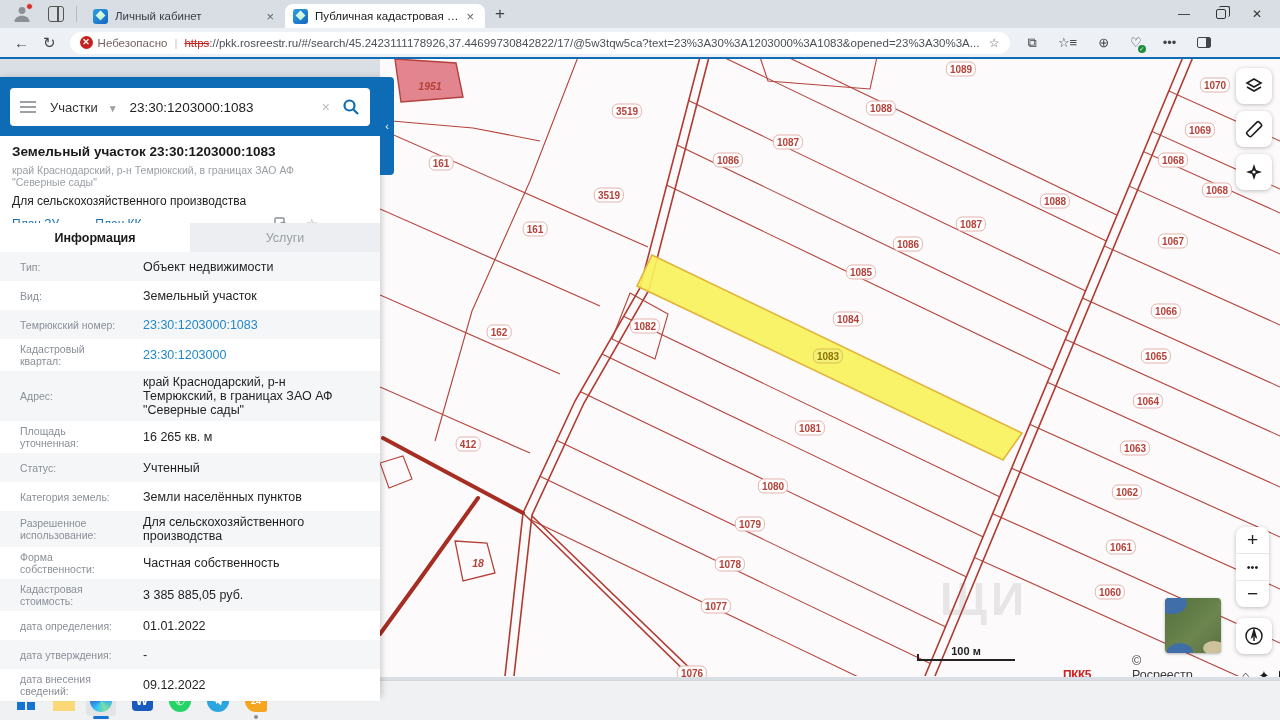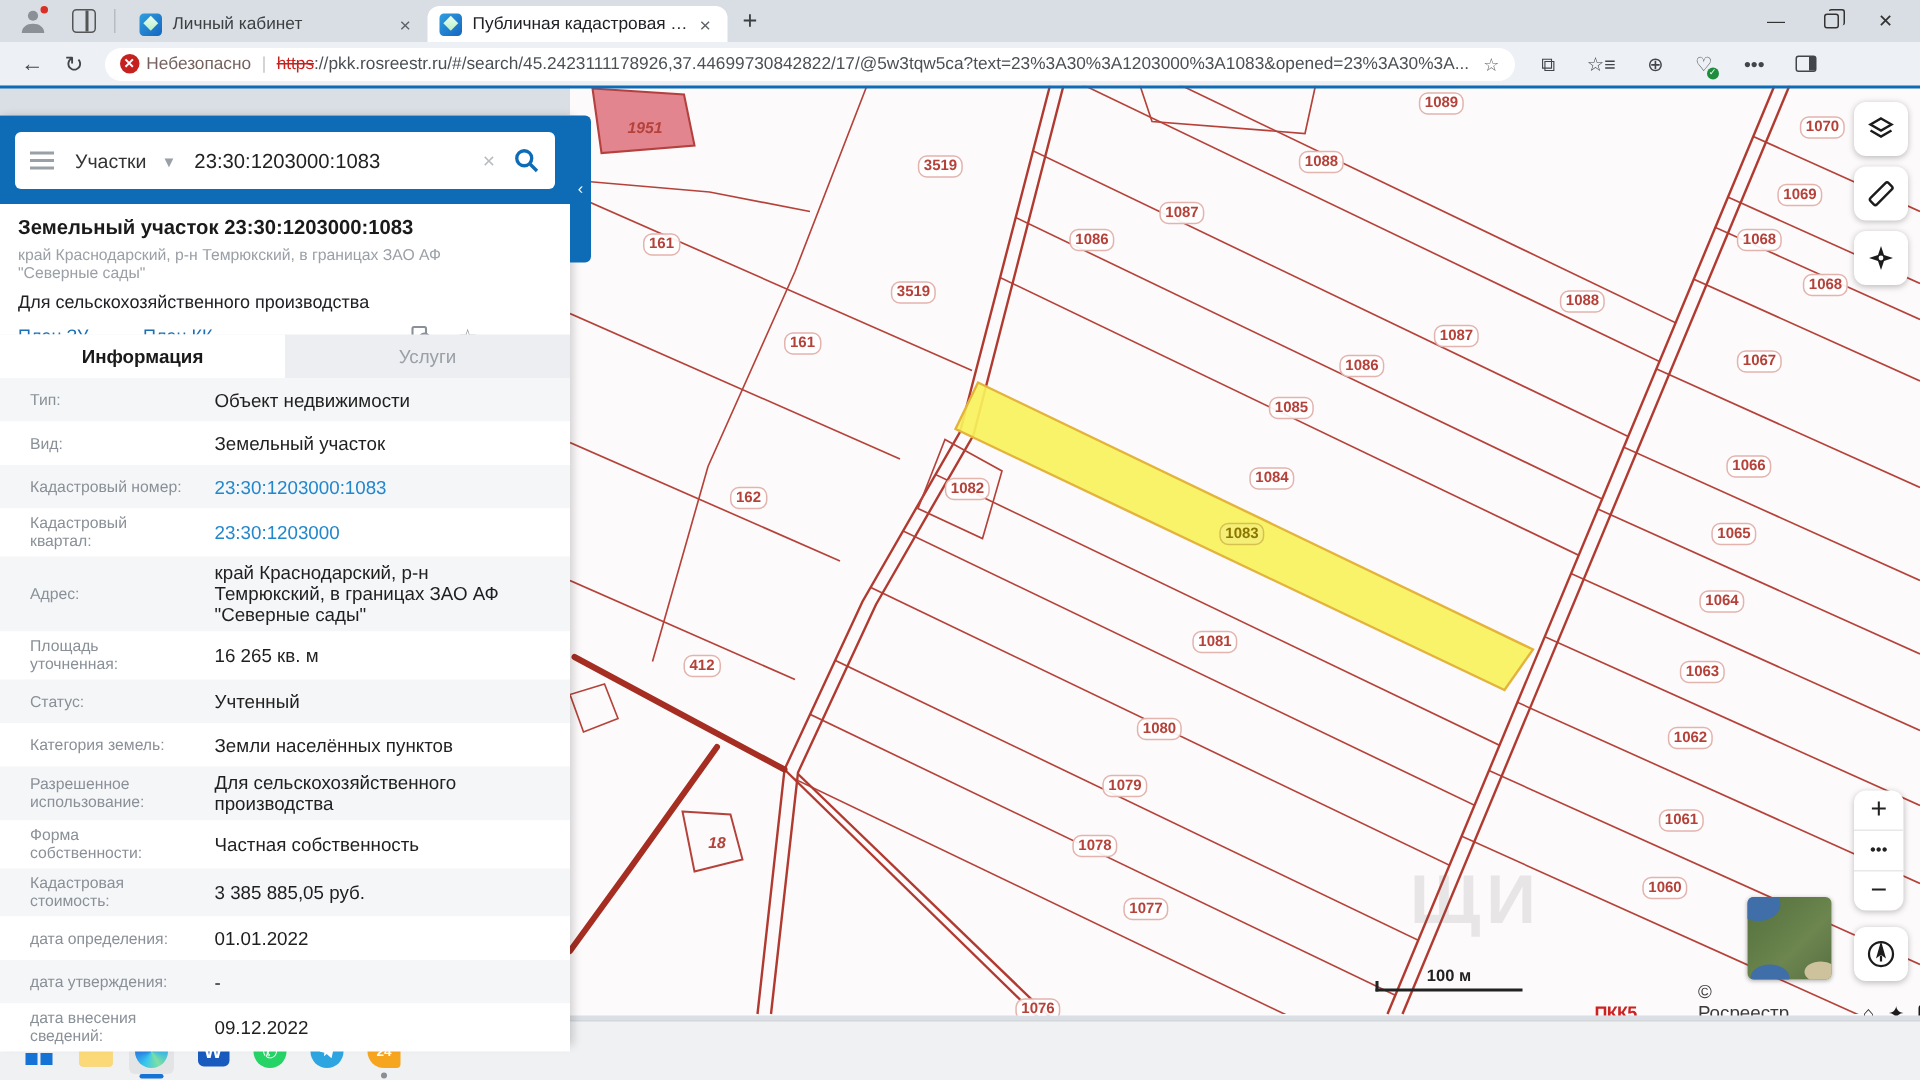--- a/index.html
+++ b/index.html
@@ -337,21 +337,21 @@
       <div class="plabel" style="left: 768px; top: 344px;">1064</div>
       <div class="plabel" style="left: 430px; top: 371px;">1081</div>
       <div class="plabel" style="left: 88px; top: 387px;">412</div>
       <div class="plabel" style="left: 755px; top: 391px;">1063</div>
       <div class="plabel" style="left: 393px; top: 429px;">1080</div>
       <div class="plabel" style="left: 747px; top: 435px;">1062</div>
       <div class="plabel" style="left: 370px; top: 467px;">1079</div>
       <div class="plabel plain italic" style="left: 98px; top: 506px;">18</div>
       <div class="plabel" style="left: 350px; top: 507px;">1078</div>
       <div class="plabel" style="left: 741px; top: 490px;">1061</div>
-      <div class="plabel" style="left: 336px; top: 549px; margin-left: 48px;">1077</div>
+      <div class="plabel" style="left: 336px; top: 549px;">1077</div>
       <div class="plabel" style="left: 730px; top: 535px;">1060</div>
       <div class="plabel" style="left: 312px; top: 616px;">1076</div>
     </div>
 
   <div class="sidebar">
     <div class="search-header">
       <div class="search-pill">
         <span class="hamburger"></span>
         <span class="cat-label">Участки</span>
         <span class="cat-chevron">▼</span>
@@ -393,21 +393,21 @@
     <div class="info-table">
         <div class="irow odd">
           <div class="ilabel">Тип:</div>
           <div class="ivalue">Объект недвижимости</div>
         </div>
         <div class="irow even">
           <div class="ilabel">Вид:</div>
           <div class="ivalue">Земельный участок</div>
         </div>
         <div class="irow odd">
-          <div class="ilabel">Кадастровый номер:</div>
+          <div class="ilabel">Темрюкский номер:</div>
           <div class="ivalue link">23:30:1203000:1083</div>
         </div>
         <div class="irow even">
           <div class="ilabel">Кадастровый квартал:</div>
           <div class="ivalue link">23:30:1203000</div>
         </div>
         <div class="irow odd">
           <div class="ilabel">Адрес:</div>
           <div class="ivalue">край Краснодарский, р-н Темрюкский, в границах ЗАО АФ "Северные сады"</div>
         </div>

